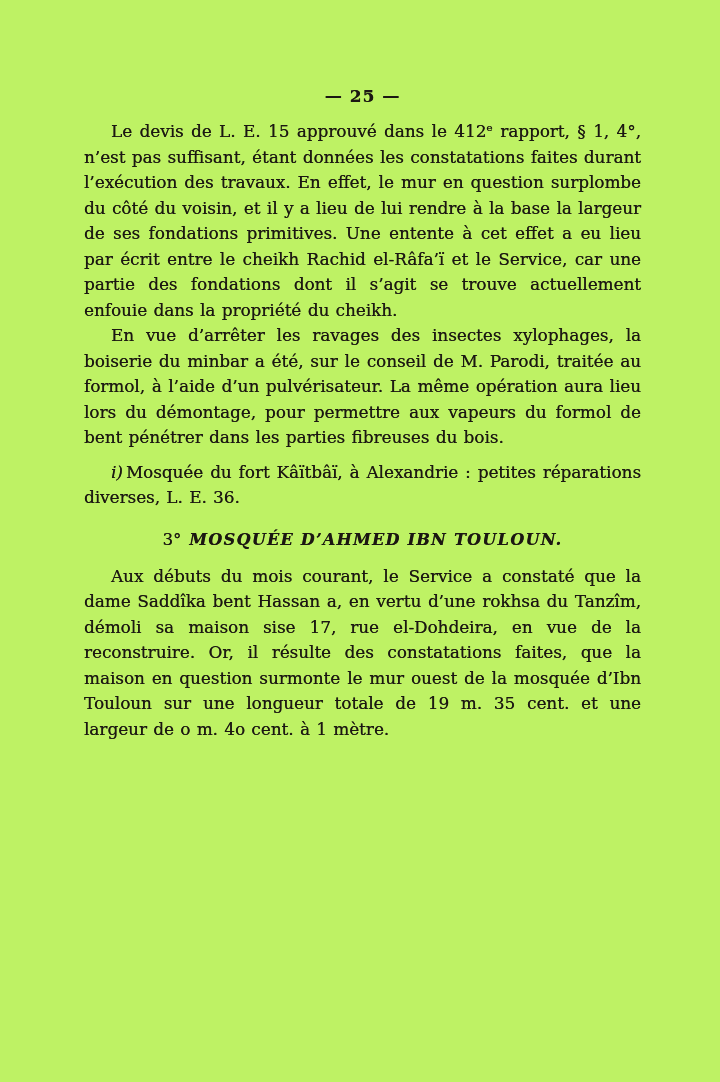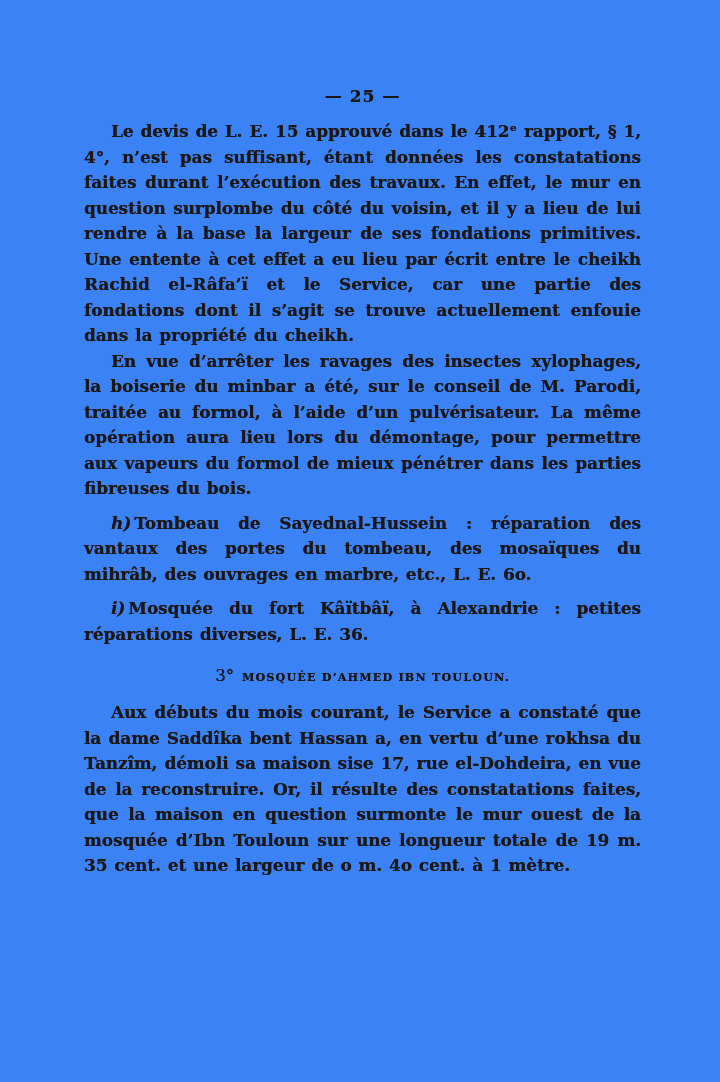--- a/index.html
+++ b/index.html
@@ -7,21 +7,21 @@
     padding: 0;
     width: 720px;
     height: 1082px;
     overflow: hidden;
     background: #ffffff;
   }
   .page {
     position: relative;
     width: 720px;
     height: 1082px;
-    background: #3b82f6;
+    background: #bef264;
     font-family: "DejaVu Serif", serif;
     color: #1b1712;
   }
   .text-block {
     position: absolute;
     left: 84px;
     top: 86px;
     width: 557px;
   }
   .page-number {
@@ -33,50 +33,49 @@
     text-shadow: 0.2px 0 0 rgba(24,18,12,0.85);
   }
   p.para {
     margin: 0;
     font-size: 16.8px;
     line-height: 25.5px;
     text-align: justify;
     text-indent: 27px;
     text-shadow: 0.25px 0 0 rgba(24,18,12,0.8);
     word-spacing: 1px;
-    font-weight: bold;
   }
   p.para.spaced { margin-top: 9px; }
   .lead {
     font-style: italic;
     padding-right: 3px;
   }
   .heading {
     text-align: center;
     margin: 19px 0 15px 0;
     text-shadow: 0.25px 0 0 rgba(24,18,12,0.85);
   }
   .heading-num {
     font-size: 16.5px;
     padding-right: 8px;
   }
   .heading-text {
     font-weight: bold;
-    font-size: 11px;
+    font-size: 16px;
     letter-spacing: 1.3px;
+    font-style: italic;
   }
 </style>
 </head>
 <body>
 
 <div class="page">
   <div class="text-block">
     <div class="page-number">— 25 —</div>
     <div id="paragraphs-host">
         <p class="para"><span>Le devis de L. E. 15 approuvé dans le 412ᵉ rapport, § 1, 4°, n’est pas suffisant, étant données les constatations faites durant l’exécution des travaux. En effet, le mur en question surplombe du côté du voisin, et il y a lieu de lui rendre à la base la largeur de ses fondations primitives. Une entente à cet effet a eu lieu par écrit entre le cheikh Rachid el-Râfa’ï et le Service, car une partie des fondations dont il s’agit se trouve actuellement enfouie dans la propriété du cheikh.</span></p>
-        <p class="para"><span>En vue d’arrêter les ravages des insectes xylophages, la boiserie du minbar a été, sur le conseil de M. Parodi, traitée au formol, à l’aide d’un pulvérisateur. La même opération aura lieu lors du démontage, pour permettre aux vapeurs du formol de mieux pénétrer dans les parties fibreuses du bois.</span></p>
-        <p class="para spaced"><i class="lead">h)</i><span>Tombeau de Sayednal-Hussein : réparation des vantaux des portes du tombeau, des mosaïques du mihrâb, des ouvrages en marbre, etc., L. E. 6o.</span></p>
+        <p class="para"><span>En vue d’arrêter les ravages des insectes xylophages, la boiserie du minbar a été, sur le conseil de M. Parodi, traitée au formol, à l’aide d’un pulvérisateur. La même opération aura lieu lors du démontage, pour permettre aux vapeurs du formol de bent pénétrer dans les parties fibreuses du bois.</span></p>
         <p class="para spaced"><i class="lead">i)</i><span>Mosquée du fort Kâïtbâï, à Alexandrie : petites réparations diverses, L. E. 36.</span></p>
         <div class="heading"><span class="heading-num">3°</span><span class="heading-text">MOSQUÉE D’AHMED IBN TOULOUN.</span></div>
         <p class="para"><span>Aux débuts du mois courant, le Service a constaté que la dame Saddîka bent Hassan a, en vertu d’une rokhsa du Tanzîm, démoli sa maison sise 17, rue el-Dohdeira, en vue de la reconstruire. Or, il résulte des constatations faites, que la maison en question surmonte le mur ouest de la mosquée d’Ibn Touloun sur une longueur totale de 19 m. 35 cent. et une largeur de o m. 4o cent. à 1 mètre.</span></p>
       </div>
   </div>
 </div>
 
 </body></html>

